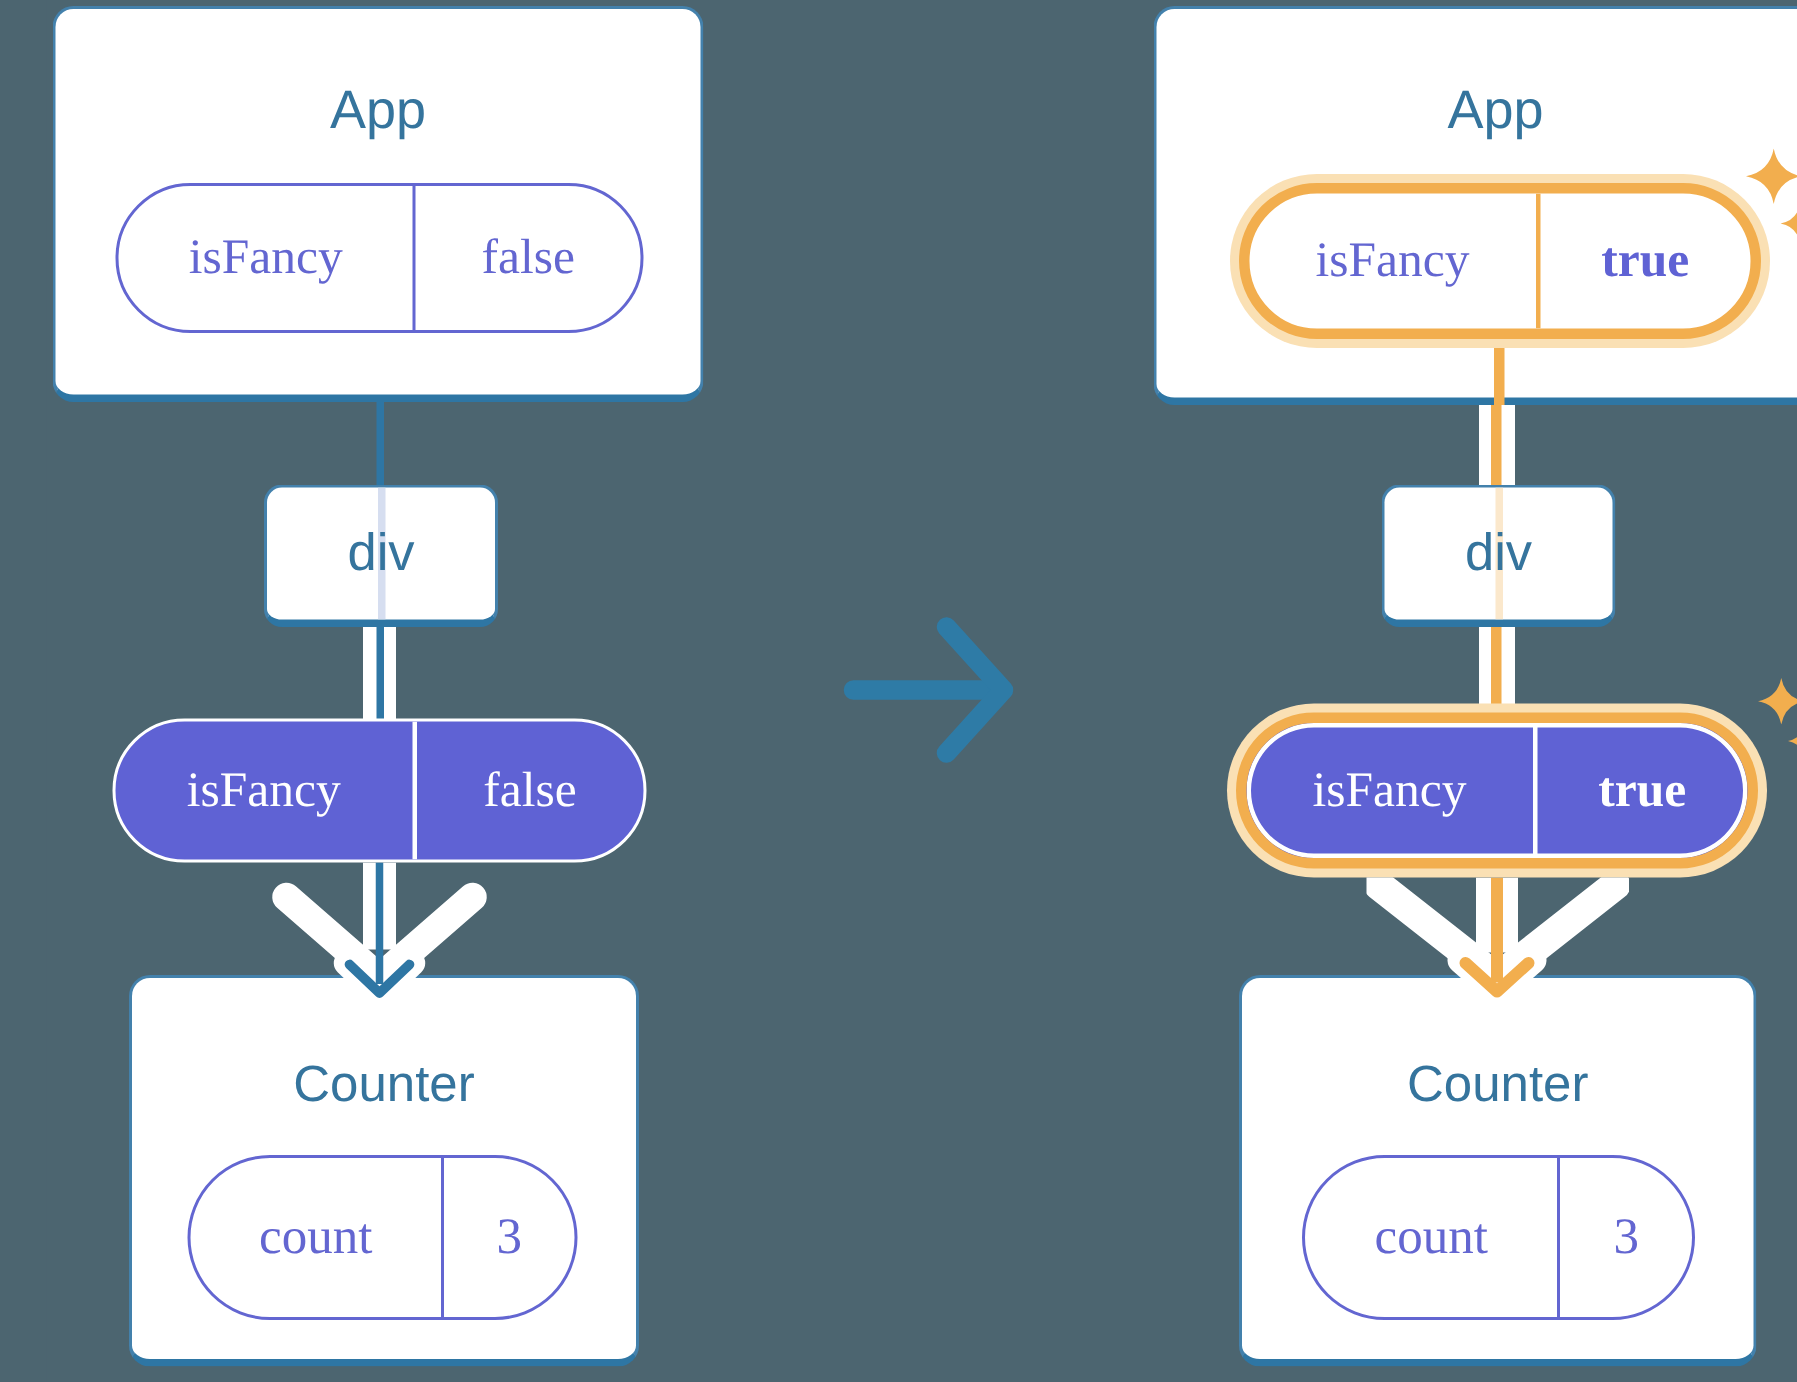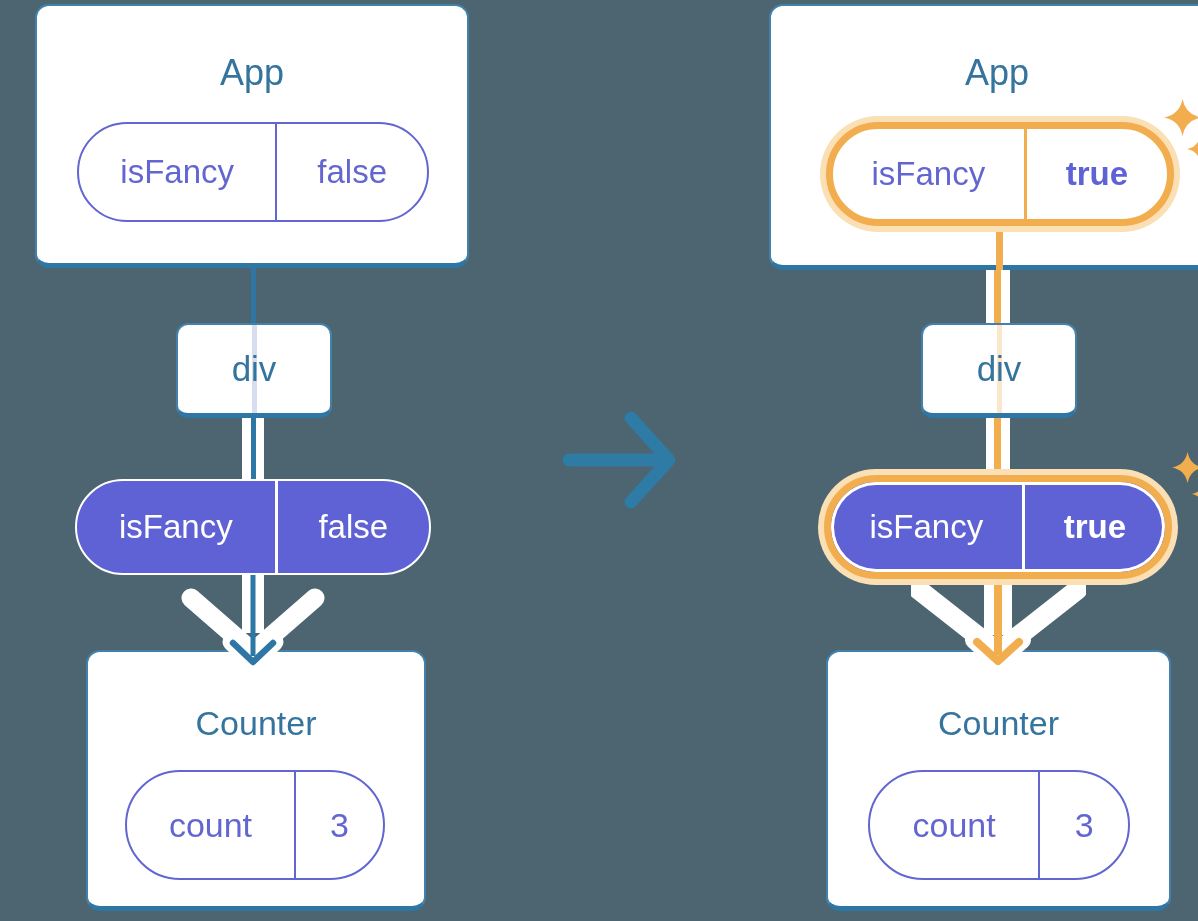--- a/index.html
+++ b/index.html
@@ -15,21 +15,21 @@
     position: absolute; background: #fff;
     border: 2.5px solid #4381AC; border-bottom: 5px solid #2E76A4;
     border-radius: 14px;
   }
   .card-title {
     position: absolute; left: 0; right: 0; text-align: center;
     color: #35749D; font-size: 36px; font-weight: 500;
   }
 
   
-  .pill { position: absolute; display: flex; border-radius: 60px; overflow: hidden; }
+  .pill { position: absolute; display: flex; border-radius: 60px; overflow: hidden; font-family: Liberation Serif, serif; }
   .pill .cell {
     display: flex; align-items: center; justify-content: center;
     font-size: 33px;
   }
   .pill .key { flex: 0 0 57%; }
   .pill .val { flex: 1 1 auto; text-align: center; }
 
   .pill.outline { border: 2.5px solid #6366D1; color: #6366D1; background: #fff; }
   .pill.outline .key { border-right: 2.5px solid #6366D1; }
 

